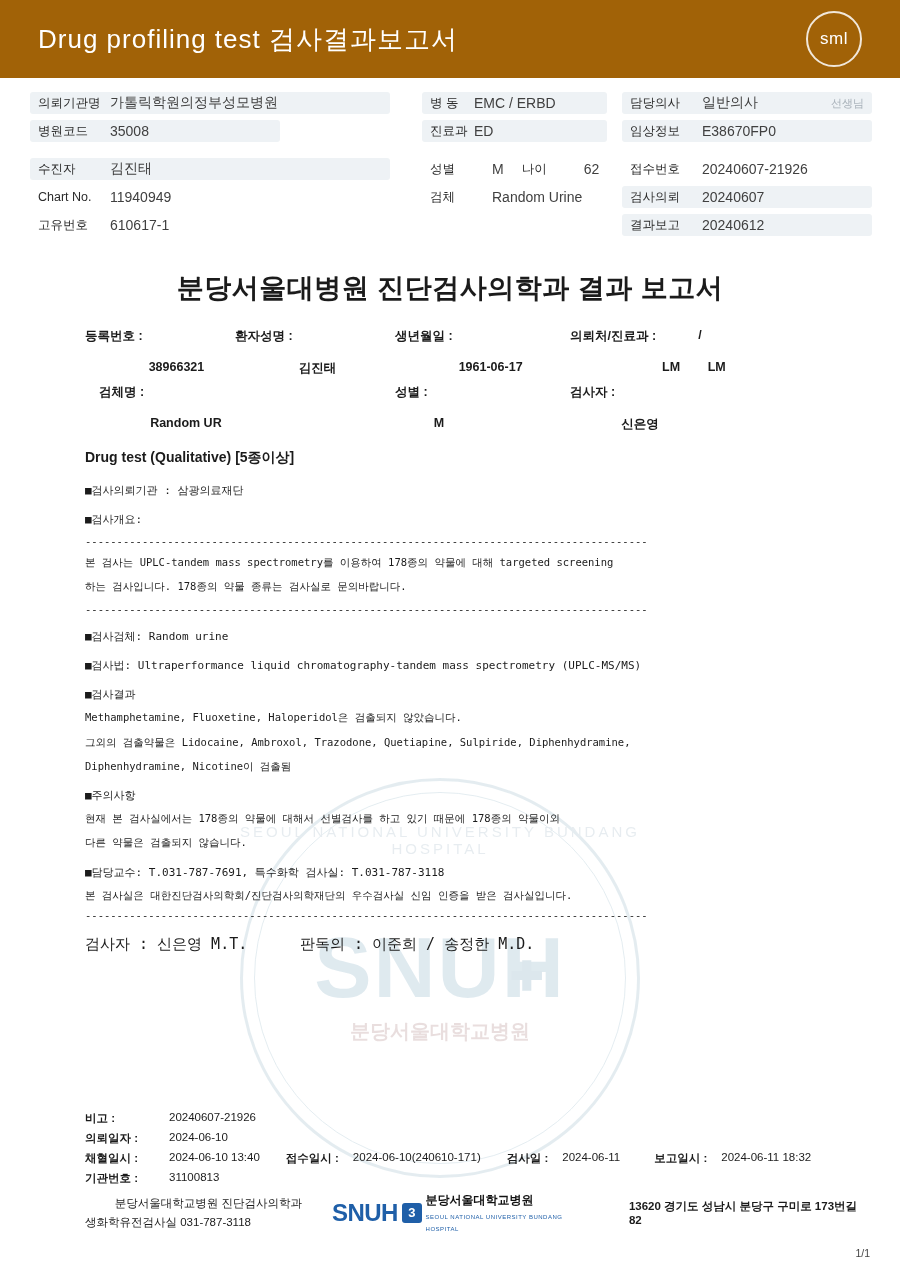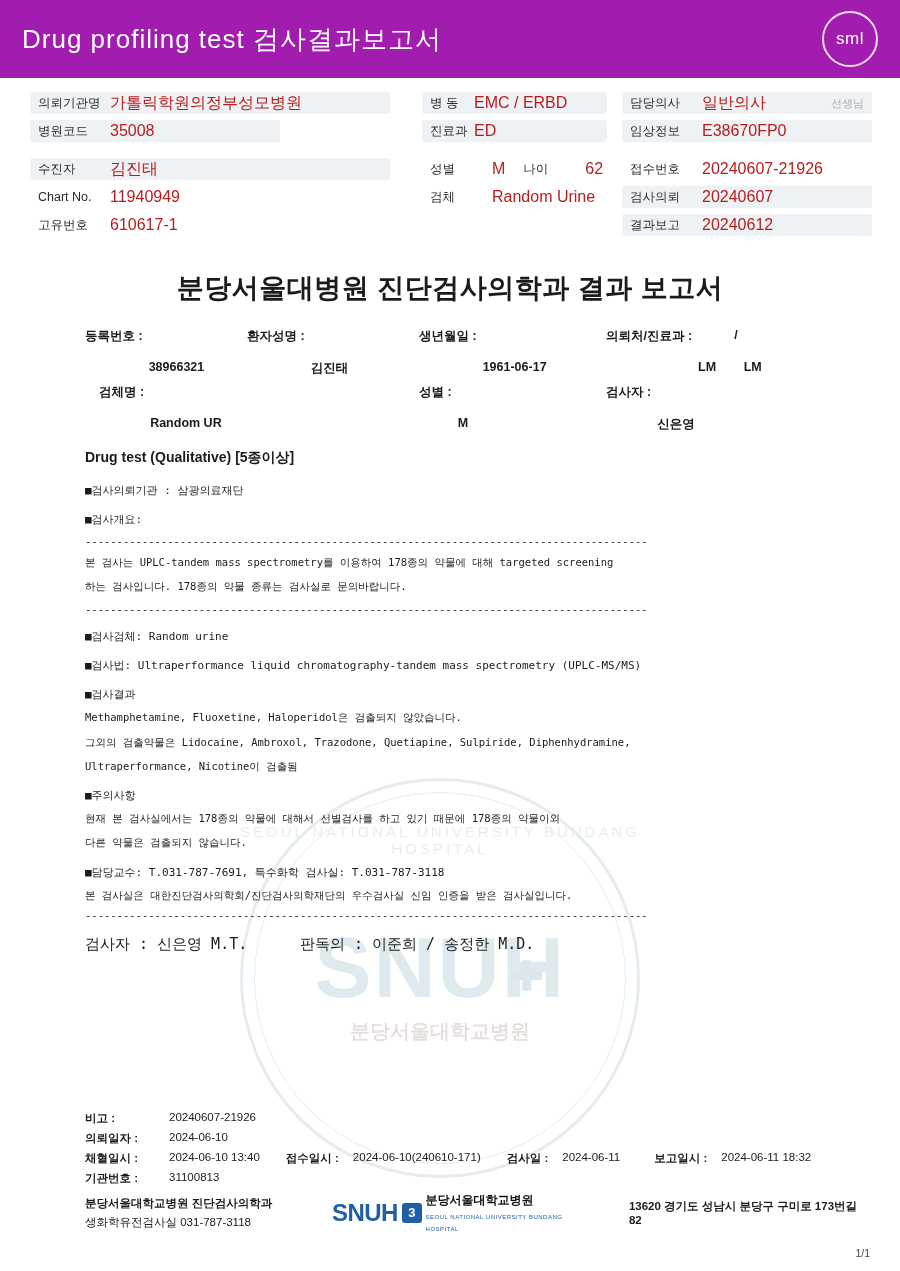--- a/index.html
+++ b/index.html
@@ -9,26 +9,26 @@
     background:#ffffff;
     font-family:"Liberation Sans", sans-serif;
     color:#1b1b1b;
     position:relative;
     overflow:hidden;
   }
 
   
   .header {
     height:78px;
-    background:#a21caf;
+    background:#a16207;
     color:#ffffff;
     display:flex;
     align-items:center;
     justify-content:space-between;
-    padding:0 22px;
+    padding:0 38px;
   }
   .header-title {
     font-size:26px;
     letter-spacing:1px;
     font-weight:400;
   }
   .sml-logo {
     width:56px; height:56px;
     border-radius:50%;
     border:2px solid rgba(255,255,255,.85);
@@ -47,22 +47,22 @@
   .meta-col { }
   .col-a { width:370px; }
   .col-b { width:200px; padding-left:16px;}
   .col-c { width:260px; }
   .lbl {
     color:#2b2b2b;
     font-size:12.5px;
     white-space:nowrap;
   }
   .val {
-    font-size:16px;
-    color:#b91c1c;
+    font-size:14px;
+    color:#404040;
     white-space:nowrap;
   }
   .fr-shaded {
     background:#eef2f5;
     border-radius:3px;
     padding:2px 8px;
     display:flex;
     align-items:center;
     height:22px;
     margin-bottom:6px;
@@ -100,21 +100,20 @@
     margin:18px 0 22px 0;
     letter-spacing:.5px;
   }
   .pt-info {
     font-size:12.5px;
     padding-left:55px;
   }
   .pt-row {
     display:flex;
     margin-bottom:7px;
-    gap:12px;
   }
   .pt-cell { display:flex; gap:6px; }
   .pt-k { font-weight:bold; }
   .pt-v { font-weight:bold;margin-top:32px; }
   .c1 { width:150px; }
   .c2 { width:160px; }
   .c3 { width:175px; }
 
   .test-name {
     font-size:14px;
@@ -221,21 +220,21 @@
     position:absolute;
     left:0; bottom:0;
     width:900px;
     padding:0 30px 12px 30px;
     font-size:11.5px;
   }
   .f-row { display:flex; margin-bottom:5px; padding-left:55px;gap:8px; }
   .f-k { font-weight:bold; width:76px; }
   .f-v { }
   .f-gap { margin-left:18px; }
-  .f-bold { font-weight:bold; }
+  .f-bold { font-weight:normal;text-align:center; }
   .footer-brand {
     display:flex;
     align-items:center;
     padding-left:55px;
     margin-top:6px;
   }
   .fb-left { width:250px; font-size:11.5px; }
   .snuh-logo {
     display:flex; align-items:center; gap:4px;
   }
@@ -414,21 +413,21 @@
   </div>
 
   <div class="sec z1">
     <div class="sec-head">■검사법: Ultraperformance liquid chromatography-tandem mass spectrometry (UPLC-MS/MS)</div>
   </div>
 
   <div class="sec z1">
     <div class="sec-head">■검사결과</div>
     <div class="mono line indent">Methamphetamine, Fluoxetine, Haloperidol은 검출되지 않았습니다.</div>
     <div class="mono line indent">그외의 검출약물은 Lidocaine, Ambroxol, Trazodone, Quetiapine, Sulpiride, Diphenhydramine,</div>
-    <div class="mono line indent">Ultraperformance, Nicotine이 검출됨</div>
+    <div class="mono line indent">Diphenhydramine, Nicotine이 검출됨</div>
   </div>
 
   <div class="sec z1">
     <div class="sec-head">■주의사항</div>
     <div class="mono line indent">현재 본 검사실에서는 178종의 약물에 대해서 선별검사를 하고 있기 때문에 178종의 약물이외</div>
     <div class="mono line indent">다른 약물은 검출되지 않습니다.</div>
   </div>
 
   <div class="sec z1">
     <div class="sec-head">■담당교수: T.031-787-7691, 특수화학 검사실: T.031-787-3118</div>

